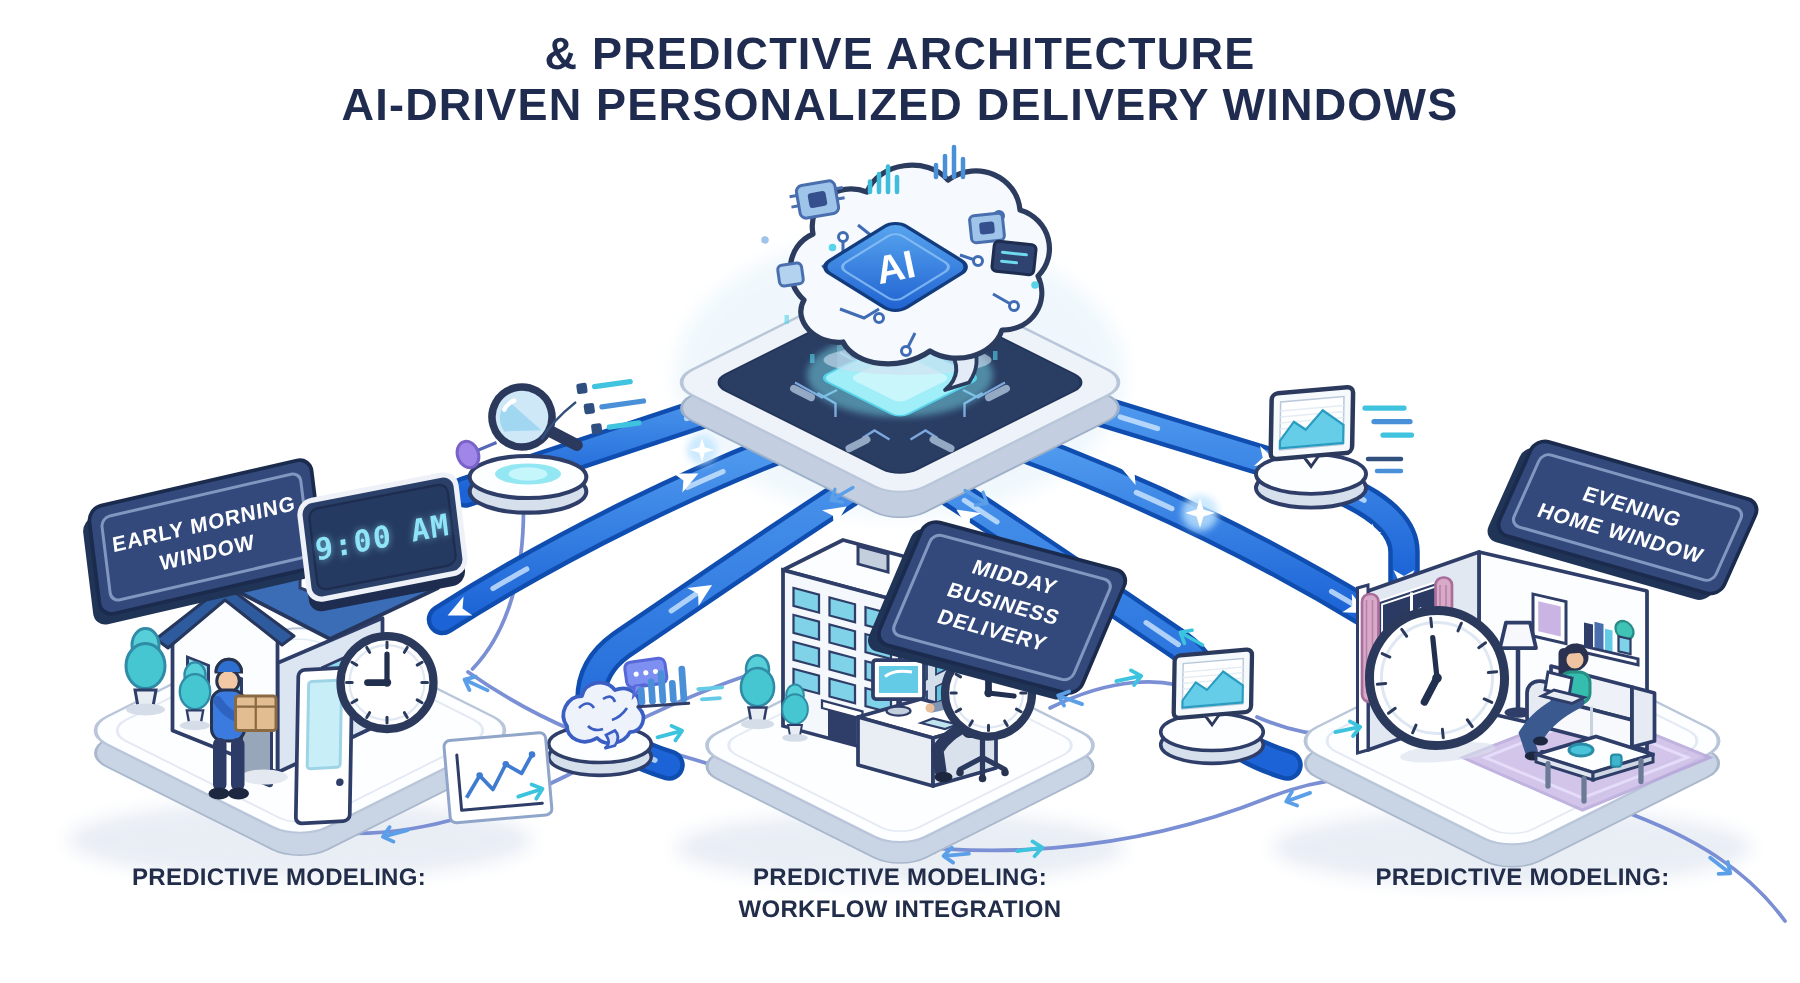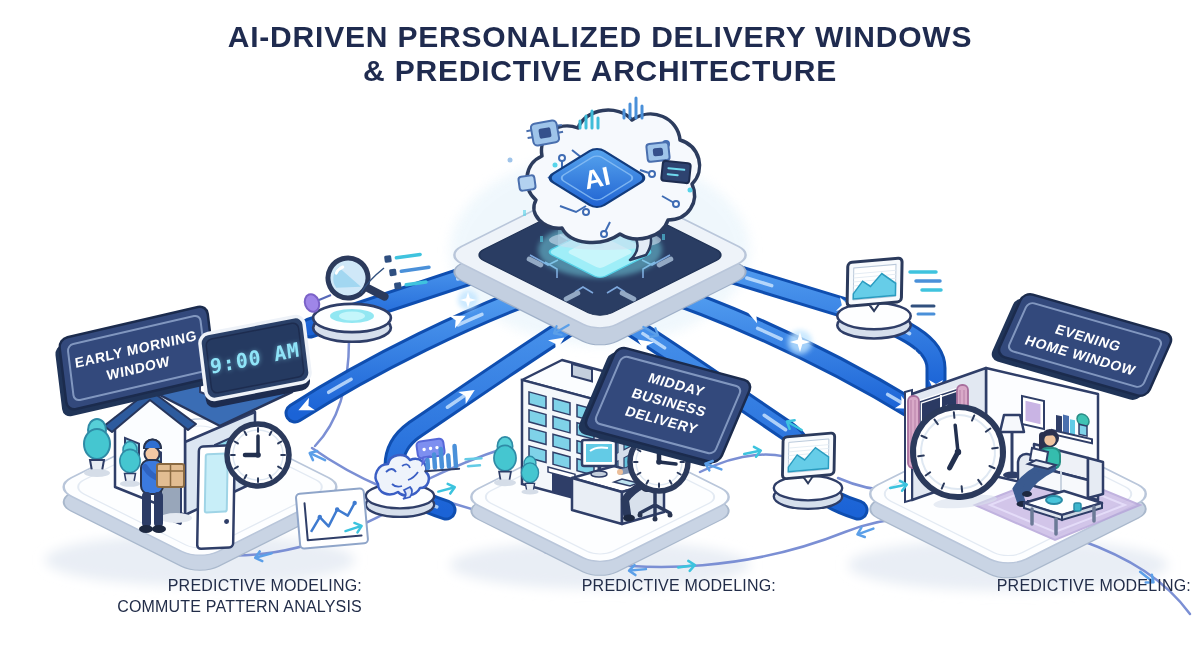--- a/index.html
+++ b/index.html
@@ -1,21 +1,21 @@
 <!DOCTYPE html>
 <html><head>
 <meta charset="utf-8">
 <style>
   html,body{margin:0;padding:0;background:#ffffff;}
   .canvas{position:relative;width:1200px;height:655px;background:#ffffff;overflow:hidden;
           font-family:"Liberation Sans", sans-serif;}
   .title{position:absolute;top:20px;left:0;width:1200px;text-align:center;
          color:#1f2b4f;font-weight:bold;font-size:30px;line-height:1.12;letter-spacing:0.8px;}
-  .caption{position:absolute;top:576px;text-align:right;color:#222d49;
-           font-weight:normal;font-size:16px;line-height:1.3;letter-spacing:0.2px;}
+  .caption{position:absolute;top:576px;text-align:center;color:#222d49;
+           font-weight:bold;font-size:16px;line-height:1.3;letter-spacing:0.2px;}
   .caption.c1{left:10px;width:352px;}
   .caption.c2{left:424px;width:352px;}
   .caption.c3{left:839px;width:352px;}
   svg{position:absolute;top:0;left:0;}
   svg text{font-family:"Liberation Sans", sans-serif;}
   .signtext{fill:#ffffff;font-weight:bold;font-size:14px;letter-spacing:0.6px;}
   .digital{font-family:"DejaVu Sans Mono", monospace;font-weight:bold;font-size:20px;
            fill:#8fe4f8;letter-spacing:1px;}
   #ticks line{stroke:#2b3a5c;stroke-width:2;stroke-linecap:round;}
   #sa path{fill:none;stroke-linecap:round;stroke-linejoin:round;}
@@ -24,22 +24,22 @@
   .pipeS{fill:none;stroke:#cfe7ff;stroke-width:3.5;opacity:.8;stroke-linecap:round;
          stroke-dasharray:26 120;}
   .thin{fill:none;stroke:#7b8fd4;stroke-width:2.5;stroke-linecap:round;}
 </style>
 </head>
 <body>
 
 <div class="canvas">
 
   <div class="title">
+    <div>&amp; PREDICTIVE ARCHITECTURE</div>
     <div>AI-DRIVEN PERSONALIZED DELIVERY WINDOWS</div>
-    <div>&amp; PREDICTIVE ARCHITECTURE</div>
   </div>
 
   <svg width="1200" height="655" viewBox="0 0 1200 655">
     <defs>
       <linearGradient id="gradPipe" x1="0" y1="0" x2="0" y2="1">
         <stop offset="0" stop-color="#57a2f2"></stop>
           <stop offset="1" stop-color="#1b63d6"></stop>
       </linearGradient>
       <linearGradient id="gradChip" x1="0" y1="0" x2="1" y2="1">
         <stop offset="0" stop-color="#5aa8f0"></stop>
@@ -667,21 +667,21 @@
       <use href="#sa" stroke="#5b9fe8" stroke-width="2.5" transform="translate(864,532) rotate(160)"></use>
       <use href="#sa" stroke="#5b9fe8" stroke-width="2.5" transform="translate(1148,578) rotate(38)"></use>
       <use href="#sa" stroke="#5b9fe8" stroke-width="2.2" transform="translate(560,330) rotate(150)"></use>
       <use href="#sa" stroke="#5b9fe8" stroke-width="2.2" transform="translate(652,332) rotate(30)"></use>
       <use href="#sa" stroke="#3cc3de" stroke-width="2.5" transform="translate(793,425) rotate(210)"></use>
     </g>
   </svg>
 
   <div class="caption c1">
     <div>PREDICTIVE MODELING:</div>
-    <div>COMMUTE PATTERN ANALYSIS</div>
   </div>
   <div class="caption c2">
     <div>PREDICTIVE MODELING:</div>
+    <div>WORKFLOW INTEGRATION</div>
   </div>
   <div class="caption c3">
     <div>PREDICTIVE MODELING:</div>
   </div>
 </div>
 
 </body></html>

